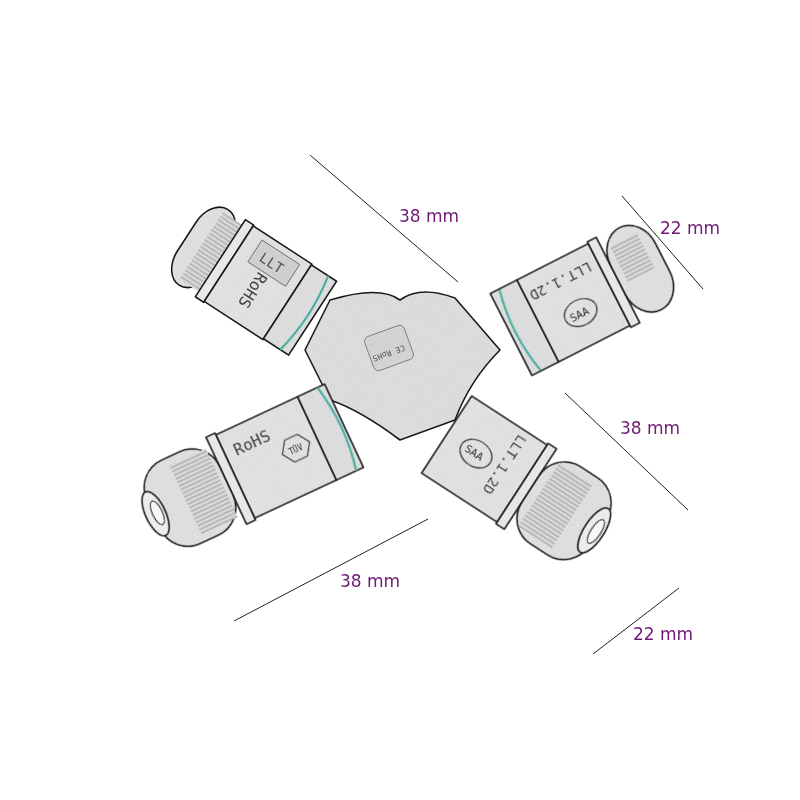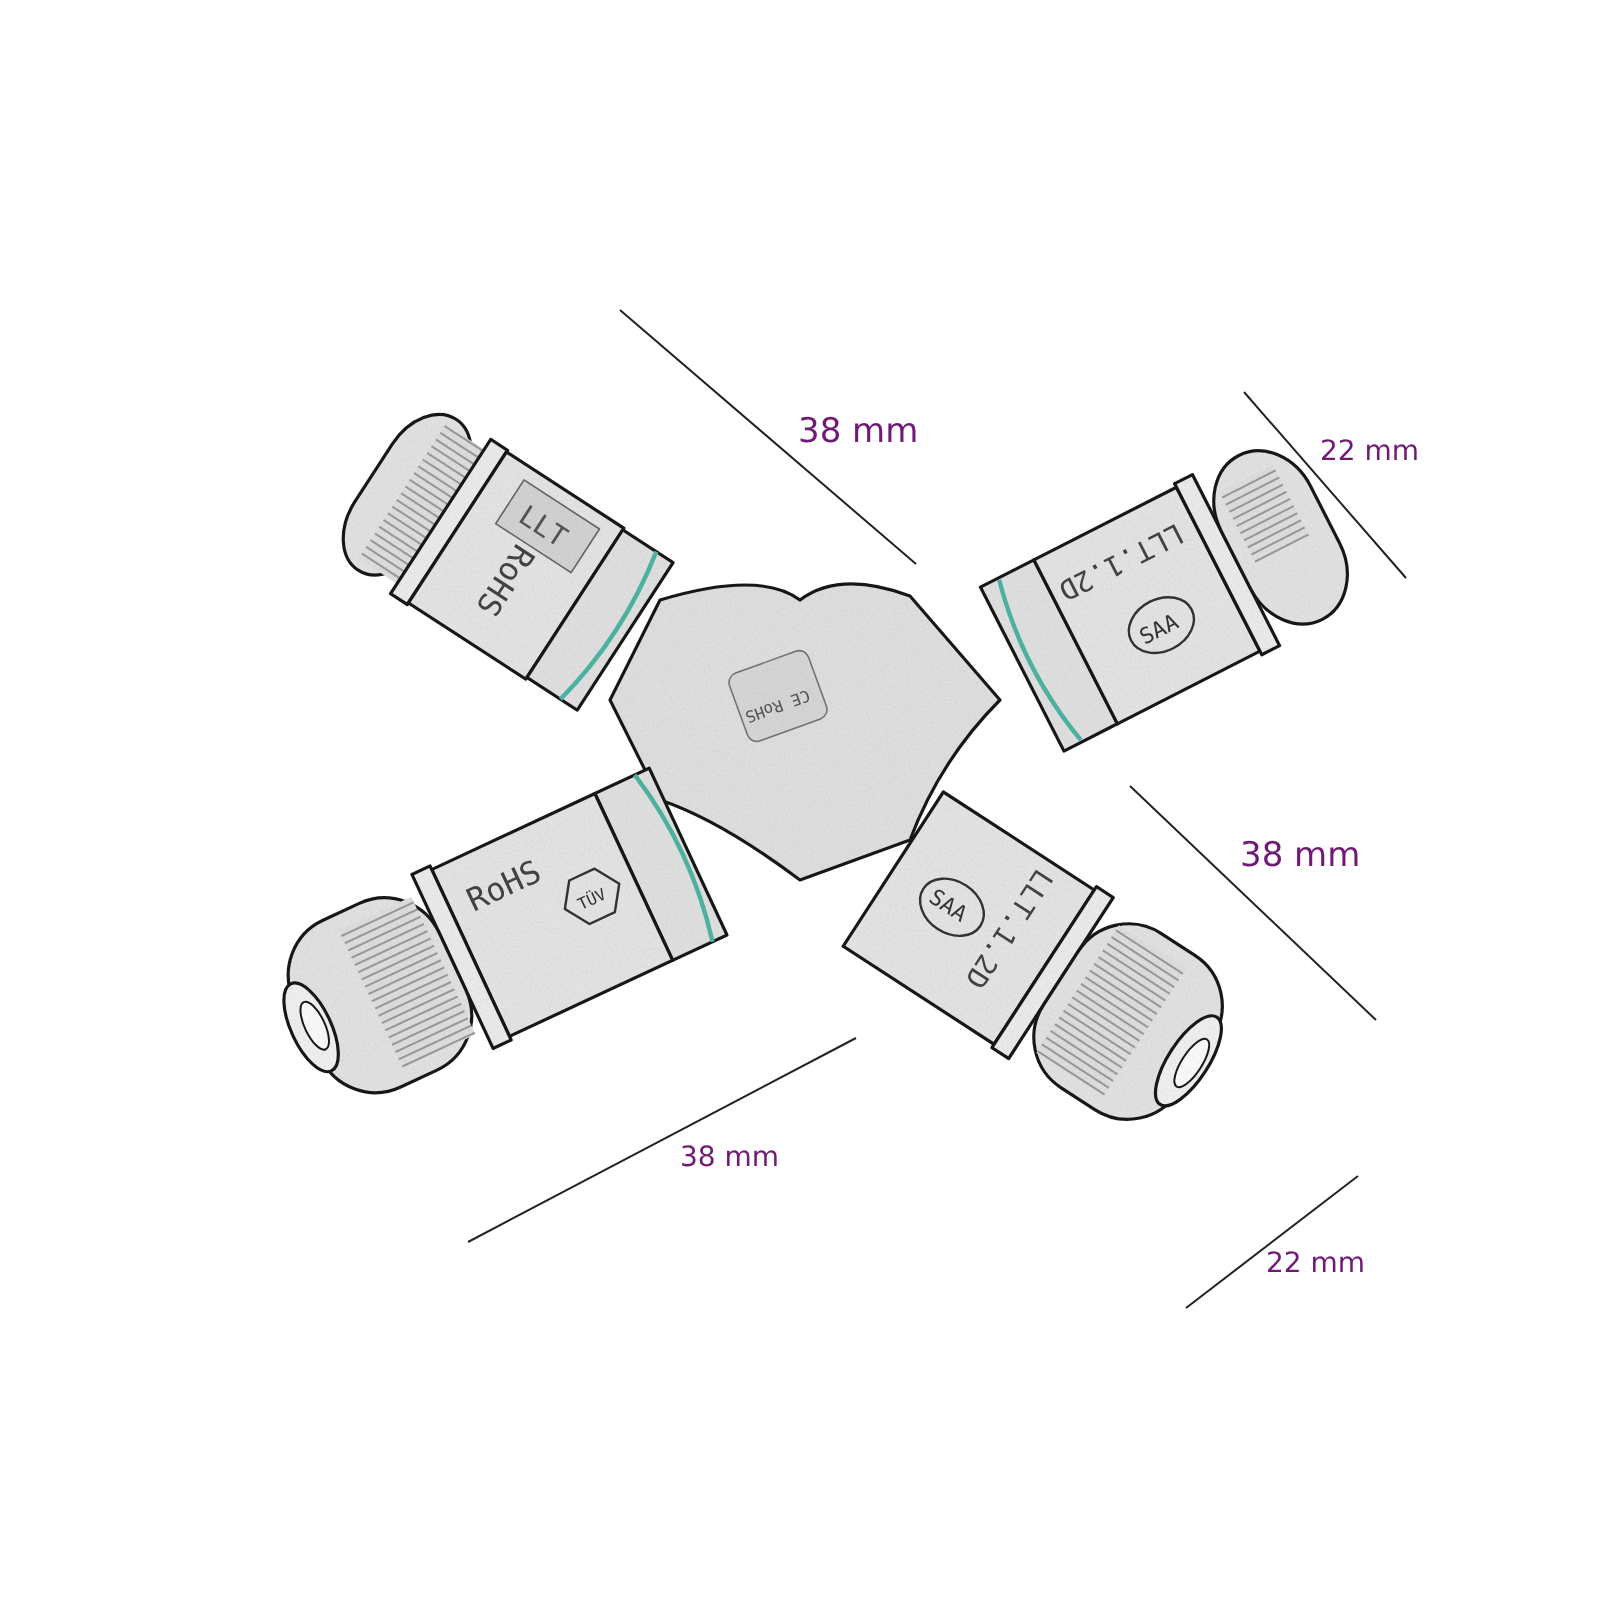--- a/index.html
+++ b/index.html
@@ -2,21 +2,21 @@
 <html><head>
 <meta charset="utf-8">
 <style>
   html, body { margin: 0; padding: 0; background: #ffffff; }
   body { width: 800px; height: 800px; overflow: hidden; position: relative;
          font-family: "Liberation Sans", "DejaVu Sans", sans-serif; }
   #canvas { position: absolute; left: 0; top: 0; width: 800px; height: 800px; }
   .dim-label { position: absolute; color: #701a75; white-space: nowrap;
                font-family: "DejaVu Sans", "Liberation Sans", sans-serif; }
   .dim-label.lg { font-size: 17px; }
-  .dim-label.sm { font-size: 14px; }
+  .dim-label.sm { font-size: 17px; }
   svg text { font-family: "DejaVu Sans Mono", "Liberation Mono", monospace; }
 </style>
 </head>
 <body>
 
 <svg id="canvas" viewBox="0 0 800 800" xmlns="http://www.w3.org/2000/svg">
   <defs>
     <pattern id="ribs" width="4" height="4" patternUnits="userSpaceOnUse">
       <rect width="4" height="4" fill="#e2e2e2"></rect>
       <line x1="0" y1="1" x2="4" y2="1" stroke="#8a8a8a" stroke-width="0.8"></line>

